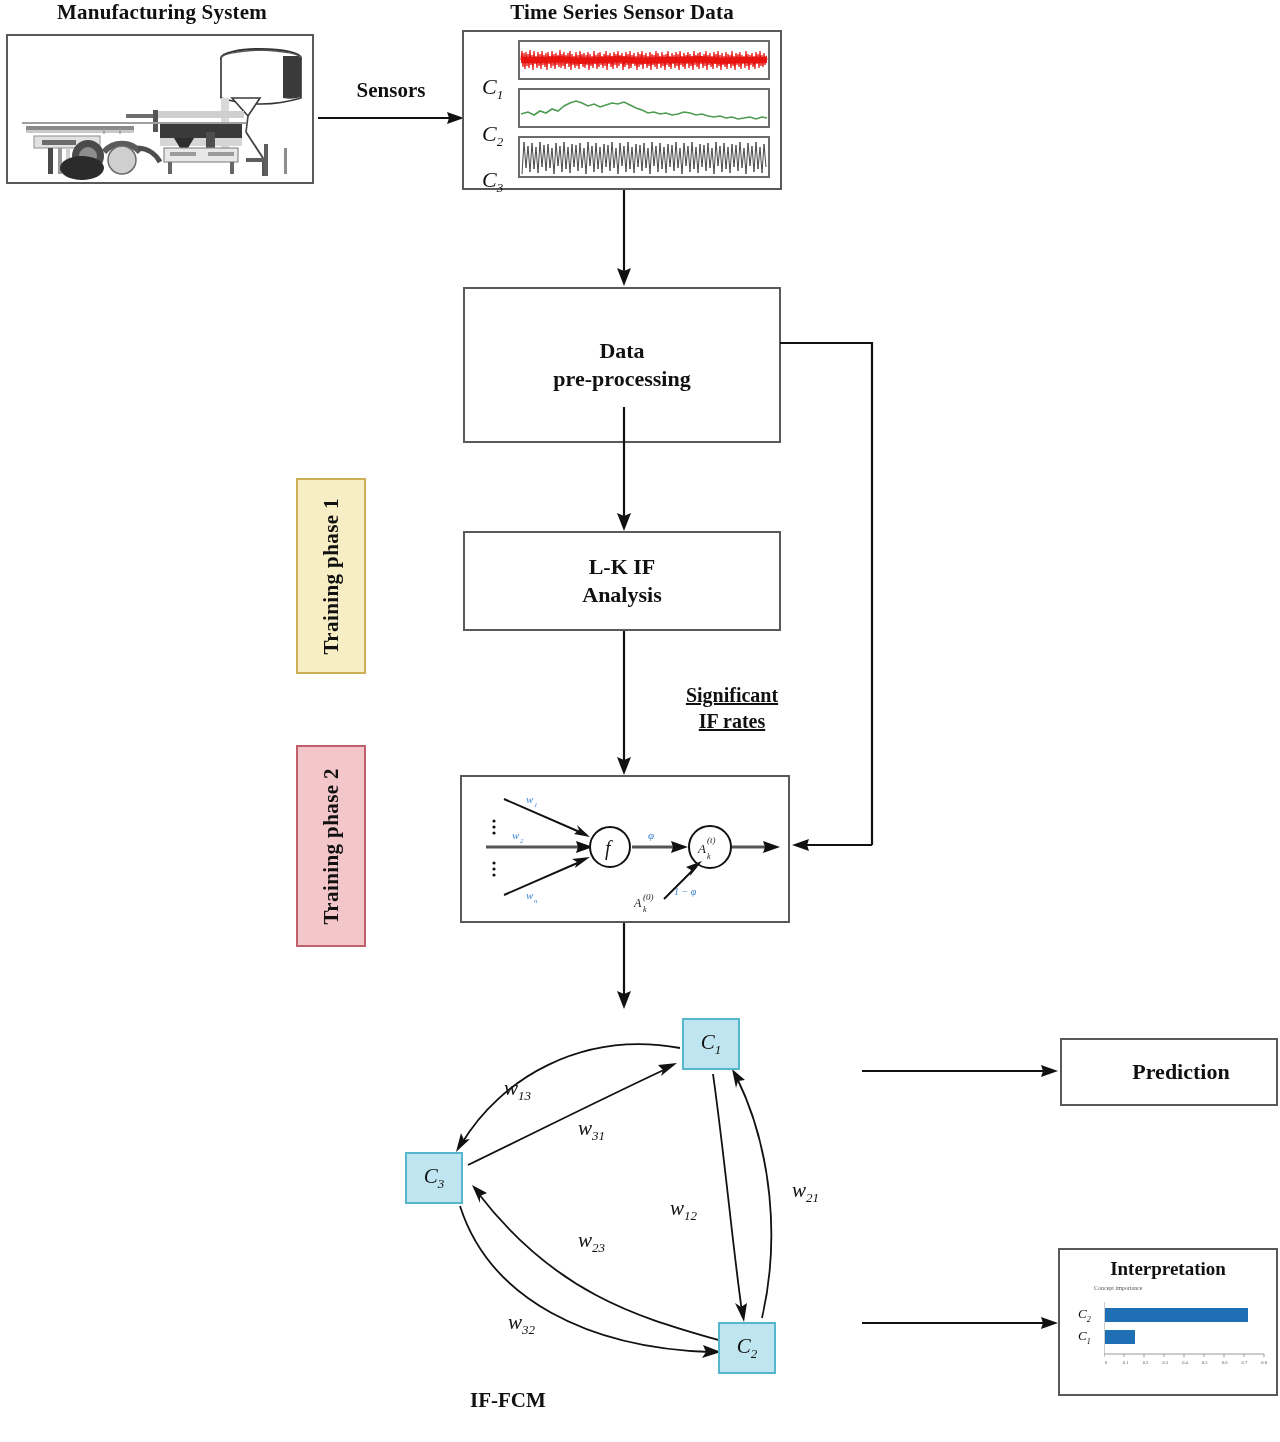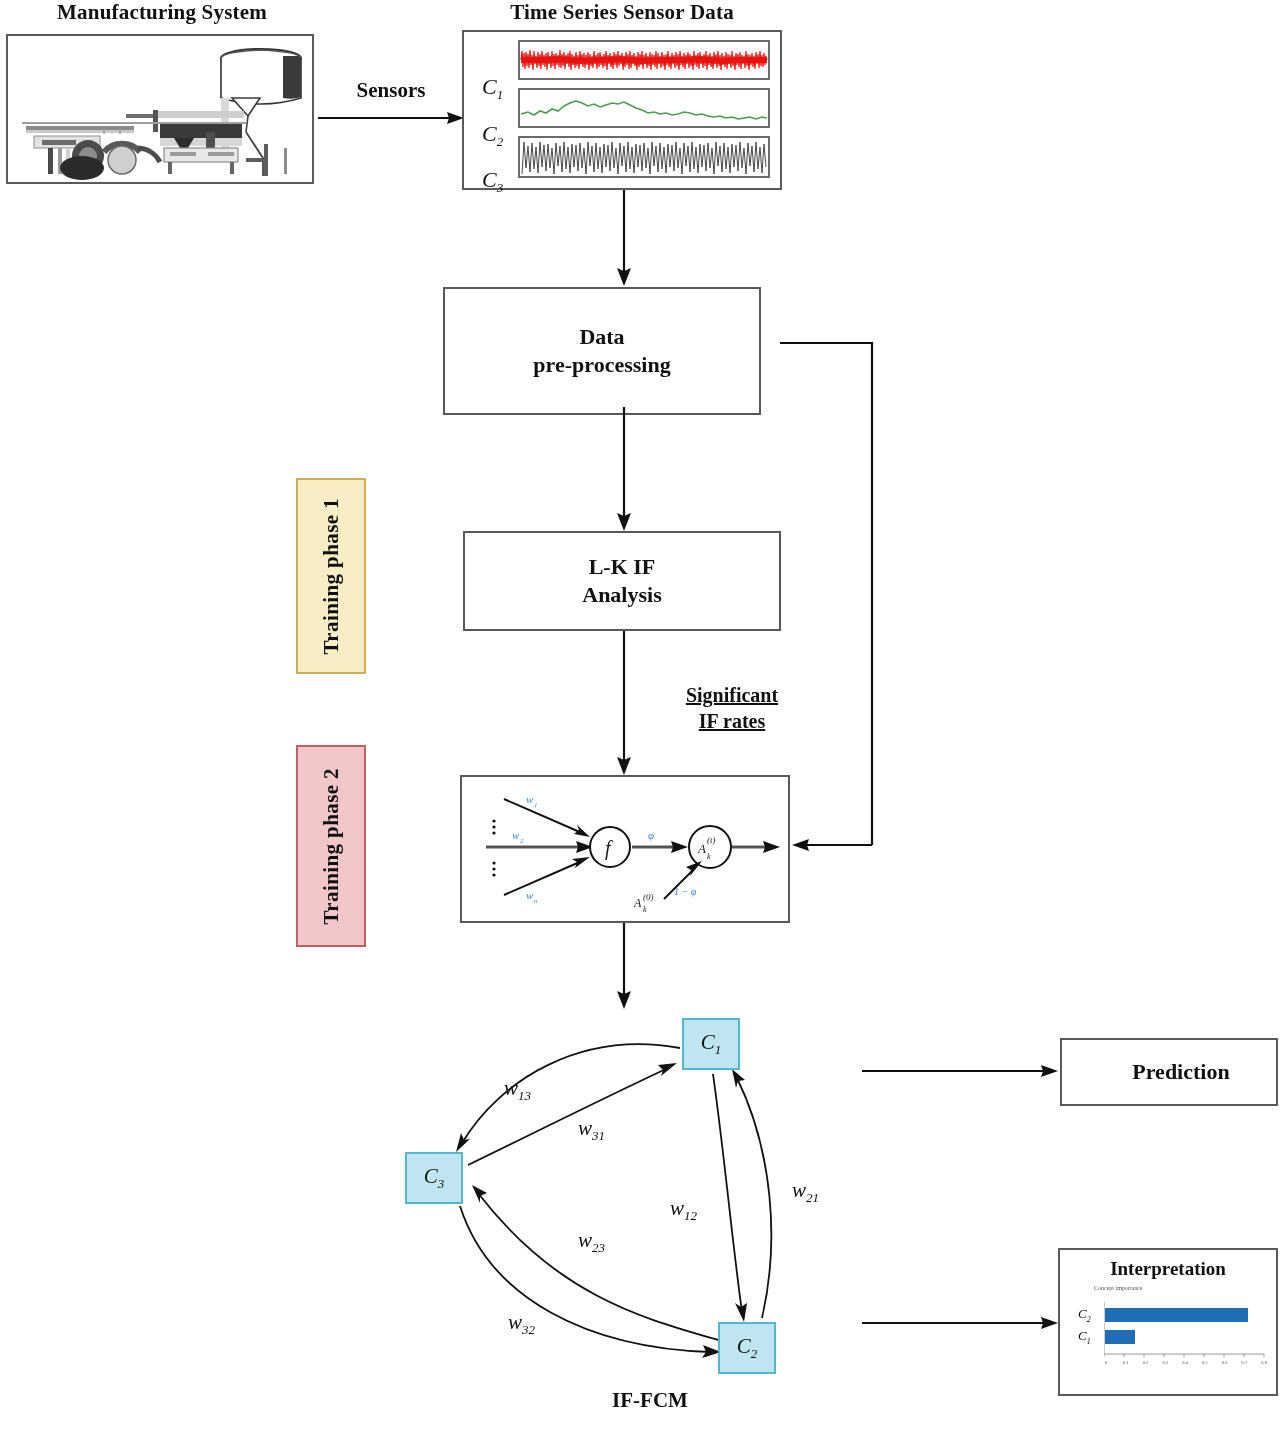--- a/index.html
+++ b/index.html
@@ -138,21 +138,21 @@
       </g>
     </svg>
   </div>
 </div>
 
 <svg class="abs" style="left:612px;top:190px;" width="24" height="98">
   <line x1="12" y1="0" x2="12" y2="84" stroke="#111" stroke-width="2.2"></line>
   <path d="M12 96 L5 78 L12 81 L19 78 Z" fill="#111"></path>
 </svg>
 
-<div class="abs framed" style="left:443px;top:287px;width:318px;height:128px;display:flex;align-items:center;justify-content:center;">
+<div class="abs framed" style="left:463px;top:287px;width:318px;height:156px;display:flex;align-items:center;justify-content:center;">
   <div class="boxlabel">
     <div>Data</div>
     <div>pre-processing</div>
   </div>
 </div>
 
 <svg class="abs" style="left:612px;top:407px;" width="24" height="126">
   <line x1="12" y1="0" x2="12" y2="112" stroke="#111" stroke-width="2.2"></line>
   <path d="M12 124 L5 106 L12 109 L19 106 Z" fill="#111"></path>
 </svg>
@@ -288,21 +288,21 @@
 <div class="abs wlab" style="left:792px;top:1178px;">
   <i>w</i><sub>21</sub>
 </div>
 <div class="abs wlab" style="left:578px;top:1228px;">
   <i>w</i><sub>23</sub>
 </div>
 <div class="abs wlab" style="left:508px;top:1310px;">
   <i>w</i><sub>32</sub>
 </div>
 
-<div class="abs" style="left:470px;top:1388px;width:360px;text-align:center;font-weight:bold;font-size:21px;">IF-FCM</div>
+<div class="abs" style="left:470px;top:1388px;width:360px;font-weight:bold;font-size:21px;">IF-FCM</div>
 
 <svg class="abs" style="left:862px;top:1058px;" width="200" height="26">
   <line x1="0" y1="13" x2="182" y2="13" stroke="#111" stroke-width="2.2"></line>
   <path d="M196 13 L179 7 L181 13 L179 19 Z" fill="#111"></path>
 </svg>
 
 <div class="abs framed" style="left:1060px;top:1038px;width:218px;height:68px;display:flex;align-items:center;justify-content:center;">
   <div style="font-weight:bold;font-size:22px;margin-left:24px;">Prediction</div>
 </div>
 

